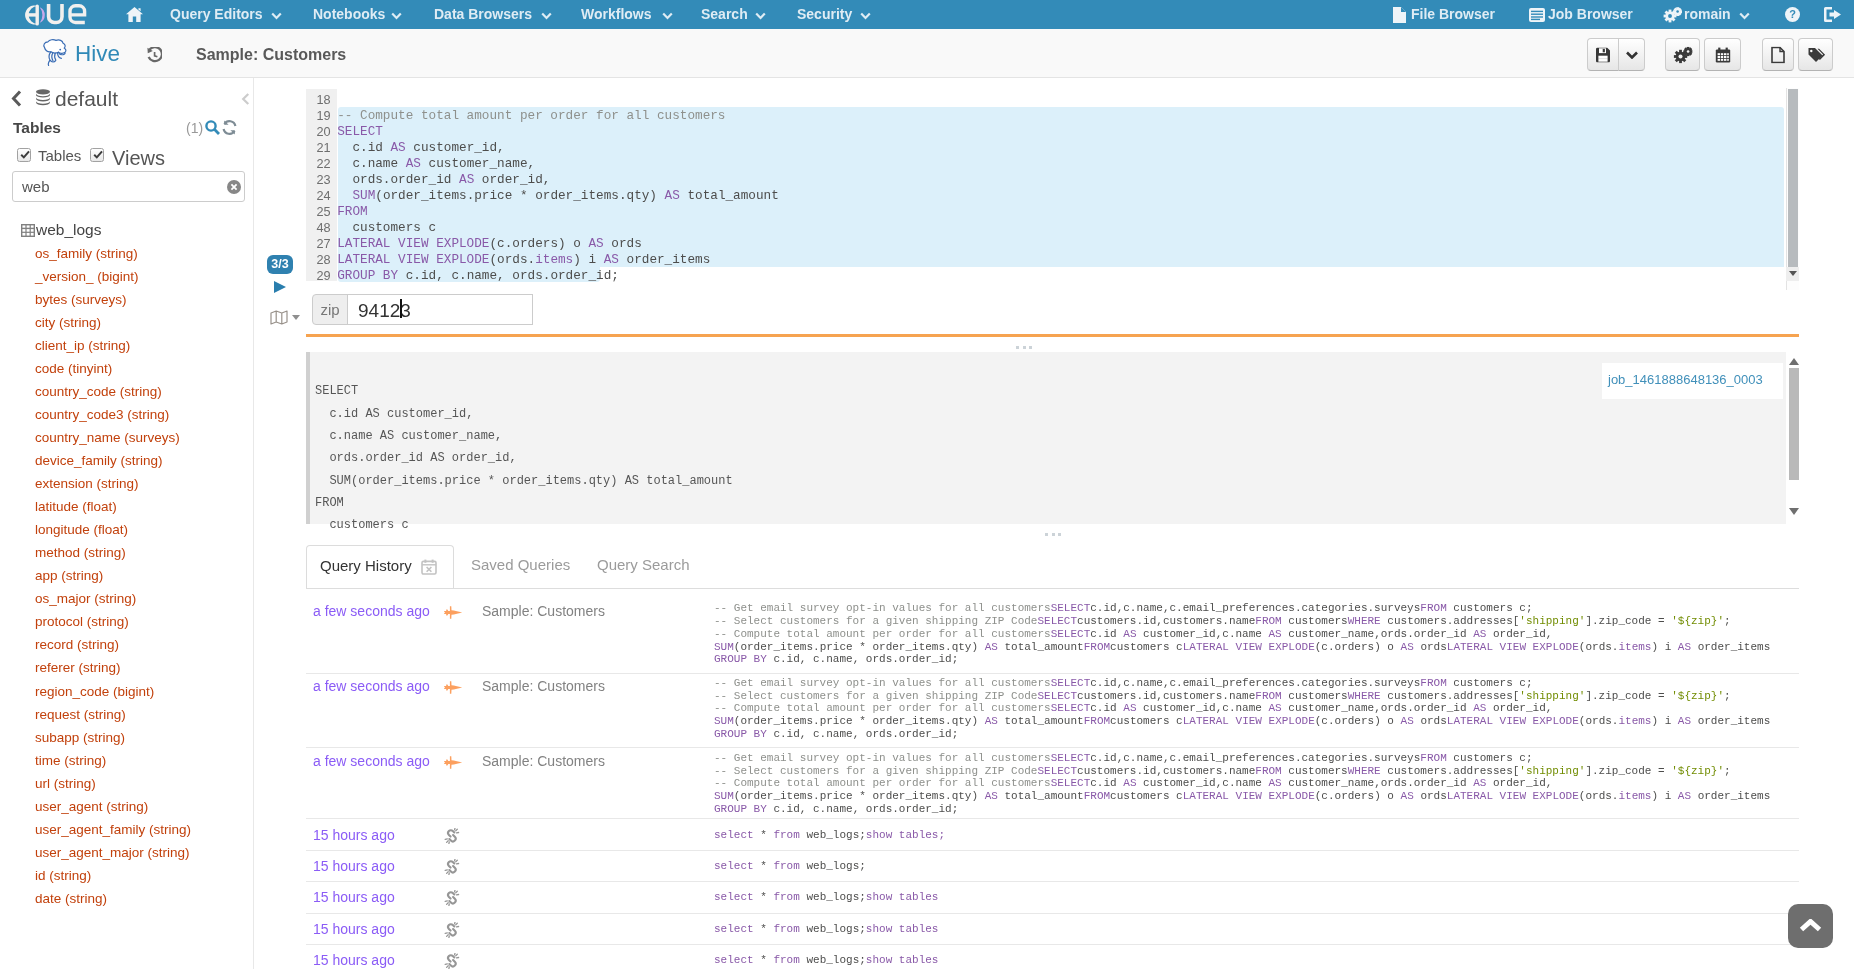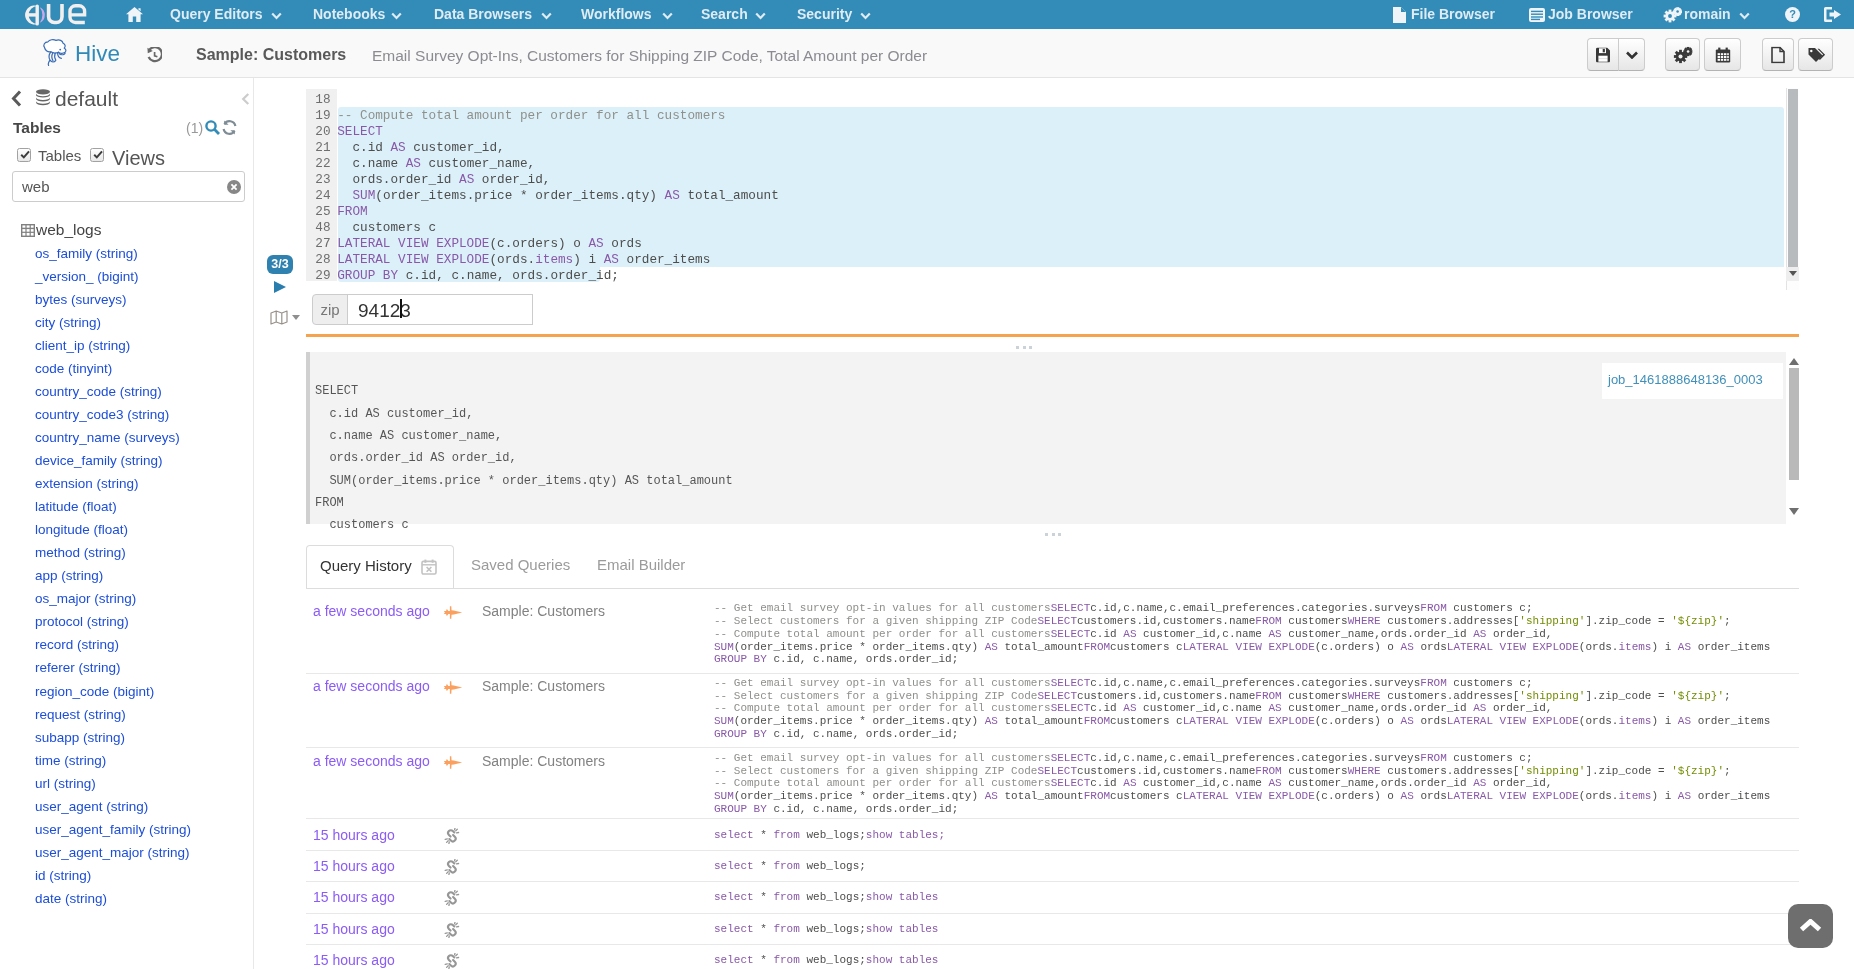--- a/index.html
+++ b/index.html
@@ -12,22 +12,22 @@
 .s{color:#718c00}
 .navtxt{color:#dfecf4;font-weight:bold;font-size:14px;line-height:29px}
 .btn{position:absolute;top:38px;height:33px;background:linear-gradient(#ffffff,#e6e6e6);border:1px solid #ccc;border-bottom-color:#b3b3b3;border-radius:4px;}
 .btn svg{position:absolute;left:50%;top:50%;transform:translate(-50%,-50%)}
 .sep{position:absolute;left:306px;width:1493px;height:1px;background:#e8e8e8}
 .ts{position:absolute;left:313px;font-size:14px;color:#8b5cf6}
 .sc{position:absolute;left:482px;font-size:14px;color:#828282}
 .sql{position:absolute;left:714px;font-family:"Liberation Mono",monospace;font-size:11px;line-height:12.9px;white-space:pre}
 .hl{position:absolute;left:337.5px;height:16.03px;background:#dcf0fa}
 .cl{position:absolute;left:337.2px;font-family:"Liberation Mono",monospace;font-size:12.7px;line-height:16.03px;white-space:pre}
-.ln{position:absolute;width:23.5px;text-align:right;left:307px;font-family:Liberation Mono, monospace;font-size:12.7px;line-height:16.03px;color:#6e6e6e}
-.col{position:absolute;left:35px;font-size:13.5px;color:#1d4ed8}
+.ln{position:absolute;width:23.5px;text-align:right;left:307px;font-family:Liberation Sans, sans-serif;font-size:12.7px;line-height:16.03px;color:#6e6e6e}
+.col{position:absolute;left:35px;font-size:13.5px;color:#c2410c}
 .logl{position:absolute;left:315px;font-family:"Liberation Mono",monospace;font-size:12px;color:#565656;white-space:pre}
 .dots{position:absolute;width:16px;height:4px;display:flex;justify-content:space-between}
 .dots i{width:3px;height:3px;background:#ccd3d8;display:block}
 </style></head><body>
 <div id="page">
 
 <div class="abs" style="left:0;top:0;width:1854px;height:29px;background:#338bb8"></div>
 <svg class="abs" style="left:24px;top:4px" width="64" height="22" viewBox="0 0 64 22">
 <path d="M13.6 2.0 A 9.5 9.5 0 1 0 13.6 20.0 A 7.5 7.5 0 1 1 13.6 2.0 Z" fill="#f2f0ee"></path>
 <rect x="11.5" y="0.4" width="3.4" height="21.2" rx="1.7" fill="#f2f0ee"></rect>
@@ -126,21 +126,20 @@
 </g>
 <circle cx="19.2" cy="11.6" r="0.9" fill="#3a6db5"></circle>
 </svg>
 <div class="abs" style="left:75px;top:41px;font-size:22.5px;color:#3089b7">Hive</div>
 <svg class="abs" style="left:146px;top:47px" width="16" height="16" viewBox="0 0 16 16">
 <path d="M3.2 3.2 A7 7 0 1 1 2.6 10" fill="none" stroke="#686868" stroke-width="2.3"></path>
 <path d="M1.4 0.8 L1.8 6.2 L6.8 3.9 Z" fill="#686868"></path>
 <path d="M8.6 5 L8.6 8.8 L11.4 9.8" fill="none" stroke="#686868" stroke-width="1.7"></path>
 </svg>
 <div class="abs" style="left:196px;top:46px;font-size:16px;font-weight:bold;color:#595959">Sample: Customers</div>
-<div class="abs" style="left:372px;top:47px;font-size:15.5px;color:#8b8b92">Email Survey Opt-Ins, Customers for Shipping ZIP Code, Total Amount per Order</div>
 <div class="btn" style="left:1587px;width:32px;border-top-right-radius:0;border-bottom-right-radius:0">
 <svg width="14" height="15" viewBox="0 0 14 15">
 <path d="M0 1.5 A1.5 1.5 0 0 1 1.5 0 L11 0 L14 3 L14 13.5 A1.5 1.5 0 0 1 12.5 15 L1.5 15 A1.5 1.5 0 0 1 0 13.5 Z" fill="#383838"></path>
 <rect x="3" y="0.8" width="7" height="4.8" fill="#fff"></rect>
 <rect x="6.7" y="1.4" width="2.2" height="3.4" fill="#383838"></rect>
 <rect x="2.4" y="8.2" width="9.2" height="6" fill="#fff"></rect>
 <rect x="2.4" y="10.6" width="9.2" height="1" fill="#383838" opacity="0.15"></rect>
 </svg>
     </div>
 <div class="btn" style="left:1618px;width:27px;border-top-left-radius:0;border-bottom-left-radius:0">
@@ -364,21 +363,21 @@
 <div class="abs" style="left:306px;top:545px;width:148px;height:43px;background:#fff;border:1px solid #dcdcdc;border-bottom:none;border-radius:4px 4px 0 0"></div>
 <div class="abs" style="left:320px;top:557px;font-size:15px;color:#333">Query History</div>
 <svg class="abs" style="left:421px;top:559px" width="16" height="16" viewBox="0 0 16 16">
 <rect x="1" y="2.4" width="14" height="12.6" rx="1.4" fill="none" stroke="#c2c2c2" stroke-width="1.6"></rect>
 <rect x="3.4" y="0.6" width="2" height="3.2" fill="#c2c2c2"></rect>
       <rect x="10.6" y="0.6" width="2" height="3.2" fill="#c2c2c2"></rect>
 <line x1="1" y1="5.8" x2="15" y2="5.8" stroke="#c2c2c2" stroke-width="1.4"></line>
 <path d="M5.6 8 L10.4 12.8 M10.4 8 L5.6 12.8" stroke="#c2c2c2" stroke-width="1.6"></path>
     </svg>
 <div class="abs" style="left:471px;top:556px;font-size:15px;color:#9b9b9b">Saved Queries</div>
-<div class="abs" style="left:597px;top:556px;font-size:15px;color:#9b9b9b">Email Builder</div>
+<div class="abs" style="left:597px;top:556px;font-size:15px;color:#9b9b9b">Query Search</div>
 <div class="ts" style="top:603px">a few seconds ago</div>
 <svg class="abs" style="left:444px;top:605px" width="19" height="15" viewBox="0 0 19 15">
 <path d="M0.4 6.1 L2.2 6.1 L2.2 4.6 L3.4 4.6 L4.3 6.1 L5.9 6.1 L5.9 1.2 L7.3 1.2 L7.5 5.2 L9.8 5.6 L18.2 7.5 L9.8 9.4 L7.5 9.8 L7.3 13.8 L5.9 13.8 L5.9 8.9 L4.3 8.9 L3.4 10.4 L2.2 10.4 L2.2 8.9 L0.4 8.9 L0 8.2 L1.2 7.5 L0 6.8 Z" fill="#fca05f"></path>
 </svg>
 <div class="sc" style="top:603px">Sample: Customers</div>
 <div class="sql" style="top:601.8px"><span class="c">-- Get email survey opt-in values for all customers</span><span class="k">SELECT</span><span class="i">c.id,c.name,c.email_preferences.categories.surveys</span><span class="k">FROM</span><span class="i"> customers c;</span></div>
 <div class="sql" style="top:614.7px"><span class="c">-- Select customers for a given shipping ZIP Code</span><span class="k">SELECT</span><span class="i">customers.id,customers.name</span><span class="k">FROM</span><span class="i"> customers</span><span class="k">WHERE</span><span class="i"> customers.addresses[</span><span class="s">'shipping'</span><span class="i">].zip_code = </span><span class="s">'${zip}'</span><span class="i">;</span></div>
 <div class="sql" style="top:627.6px"><span class="c">-- Compute total amount per order for all customers</span><span class="k">SELECT</span><span class="i">c.id </span><span class="k">AS</span><span class="i"> customer_id,c.name </span><span class="k">AS</span><span class="i"> customer_name,ords.order_id </span><span class="k">AS</span><span class="i"> order_id,</span></div>
 <div class="sql" style="top:640.5px"><span class="k">SUM</span><span class="i">(order_items.price * order_items.qty) </span><span class="k">AS</span><span class="i"> total_amount</span><span class="k">FROM</span><span class="i">customers c</span><span class="k">LATERAL VIEW EXPLODE</span><span class="i">(c.orders) o </span><span class="k">AS</span><span class="i"> ords</span><span class="k">LATERAL VIEW EXPLODE</span><span class="i">(ords.</span><span class="k">items</span><span class="i">) i </span><span class="k">AS</span><span class="i"> order_items</span></div>
 <div class="sql" style="top:653.4px"><span class="k">GROUP BY</span><span class="i"> c.id, c.name, ords.order_id;</span></div>

